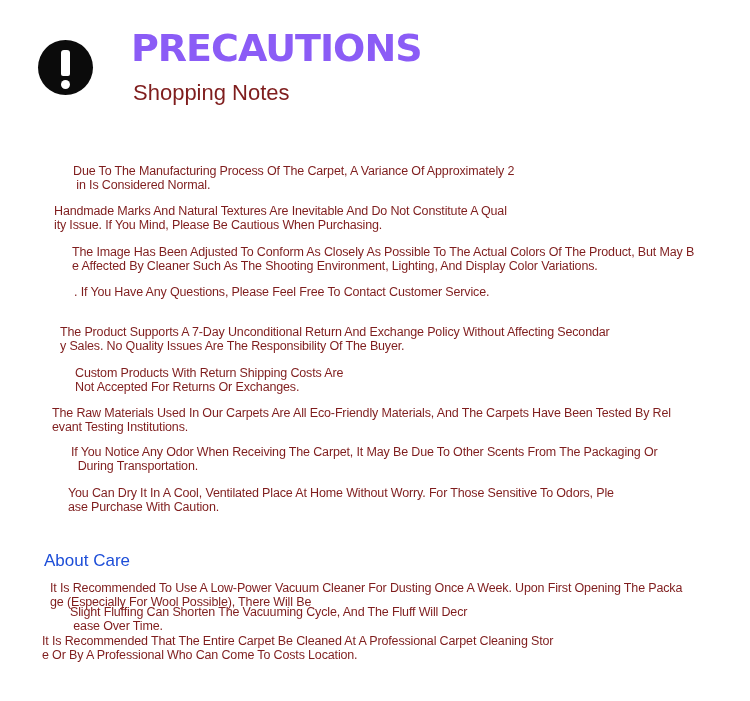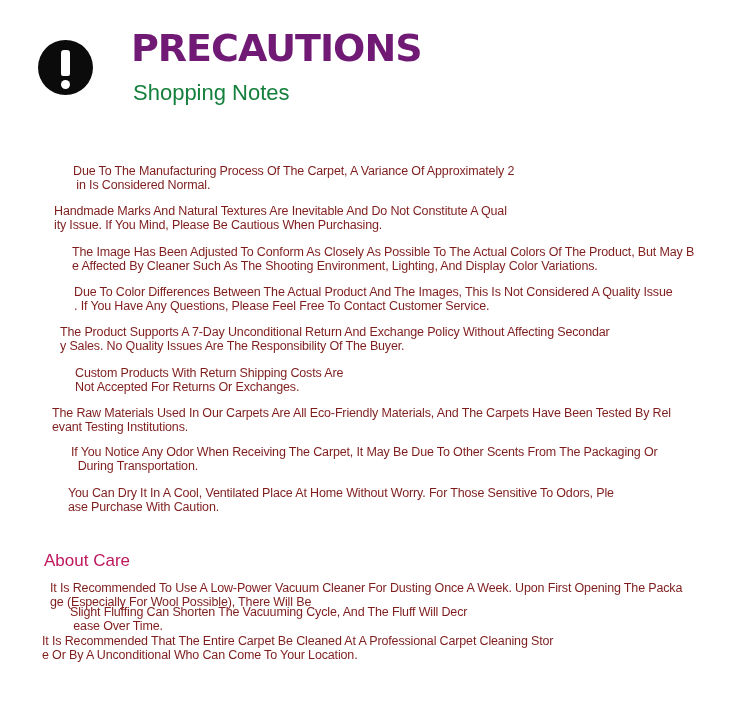--- a/index.html
+++ b/index.html
@@ -46,31 +46,31 @@
   .title {
     position: absolute;
     left: 131px;
     top: 26px;
     margin: 0;
     font-family: "DejaVu Sans", "Liberation Sans", sans-serif;
     font-size: 38px;
     line-height: 44px;
     font-weight: 700;
     letter-spacing: -1px;
-    color: #701a75;
+    color: #8b5cf6;
     white-space: pre;
   }
   .subtitle {
     position: absolute;
     left: 133px;
     top: 80px;
     font-size: 22px;
     line-height: 26px;
     font-weight: 400;
-    color: #15803d;
+    color: #7f1d1d;
     white-space: pre;
   }
   
   .para {
     position: absolute;
     margin: 0;
     font-size: 12.5px;
     line-height: 13.8px;
     letter-spacing: -0.15px;
     color: #7f1d1d;
@@ -80,21 +80,21 @@
     white-space: pre;
   }
   .care-title {
     position: absolute;
     left: 44px;
     top: 550px;
     margin: 0;
     font-size: 17px;
     line-height: 21px;
     font-weight: 400;
-    color: #be185d;
+    color: #1d4ed8;
     white-space: pre;
   }
 </style>
 </head>
 <body>
 
 <div class="page">
 
   <div class="alert-icon">
     <div class="excl-bar"></div>
@@ -109,21 +109,20 @@
   </p>
   <p class="para" style="left:54px; top:205px;">
     <span class="line">Handmade Marks And Natural Textures Are Inevitable And Do Not Constitute A Qual</span>
     <span class="line">ity Issue. If You Mind, Please Be Cautious When Purchasing.</span>
   </p>
   <p class="para" style="left:72px; top:246px;">
     <span class="line">The Image Has Been Adjusted To Conform As Closely As Possible To The Actual Colors Of The Product, But May B</span>
     <span class="line">e Affected By Cleaner Such As The Shooting Environment, Lighting, And Display Color Variations.</span>
   </p>
   <p class="para" style="left:74px; top:286px;">
-    <span class="line">Due To Color Differences Between The Actual Product And The Images, This Is Not Considered A Quality Issue</span>
     <span class="line">. If You Have Any Questions, Please Feel Free To Contact Customer Service.</span>
   </p>
   <p class="para" style="left:60px; top:326px;">
     <span class="line">The Product Supports A 7-Day Unconditional Return And Exchange Policy Without Affecting Secondar</span>
     <span class="line">y Sales. No Quality Issues Are The Responsibility Of The Buyer.</span>
   </p>
   <p class="para" style="left:75px; top:367px;">
     <span class="line">Custom Products With Return Shipping Costs Are</span>
     <span class="line">Not Accepted For Returns Or Exchanges.</span>
   </p>
@@ -145,16 +144,16 @@
   <p class="para" style="left:50px; top:582px;">
     <span class="line">It Is Recommended To Use A Low-Power Vacuum Cleaner For Dusting Once A Week. Upon First Opening The Packa</span>
     <span class="line">ge (Especially For Wool Possible), There Will Be</span>
   </p>
   <p class="para" style="left:70px; top:606px;">
     <span class="line">Slight Fluffing Can Shorten The Vacuuming Cycle, And The Fluff Will Decr</span>
     <span class="line"> ease Over Time.</span>
   </p>
   <p class="para" style="left:42px; top:635px;">
     <span class="line">It Is Recommended That The Entire Carpet Be Cleaned At A Professional Carpet Cleaning Stor</span>
-    <span class="line">e Or By A Unconditional Who Can Come To Your Location.</span>
+    <span class="line">e Or By A Professional Who Can Come To Costs Location.</span>
   </p>
 
 </div>
 
 </body></html>

